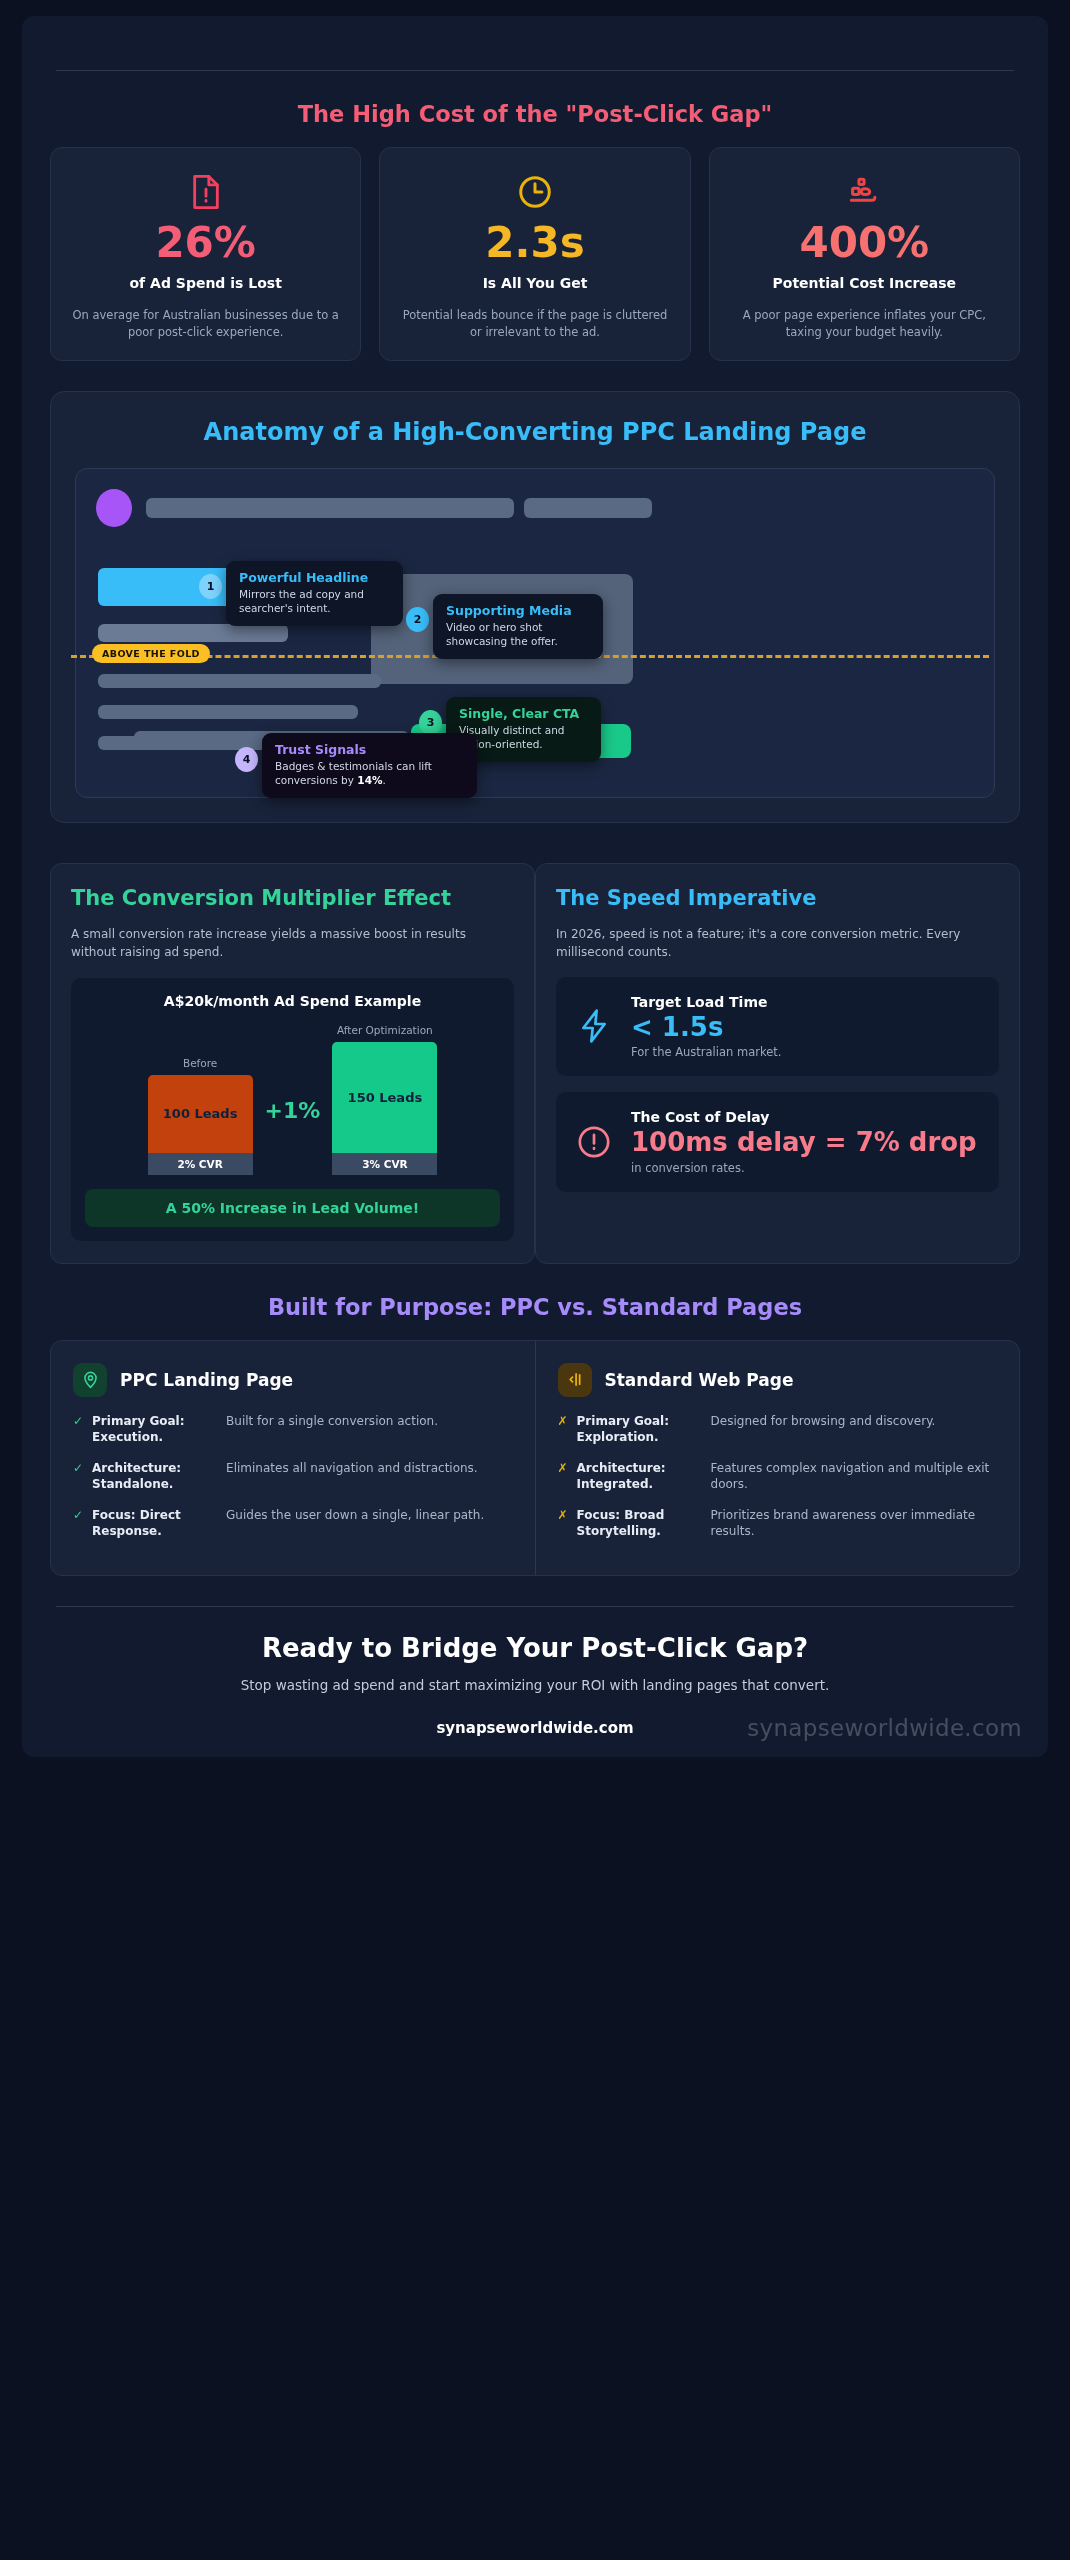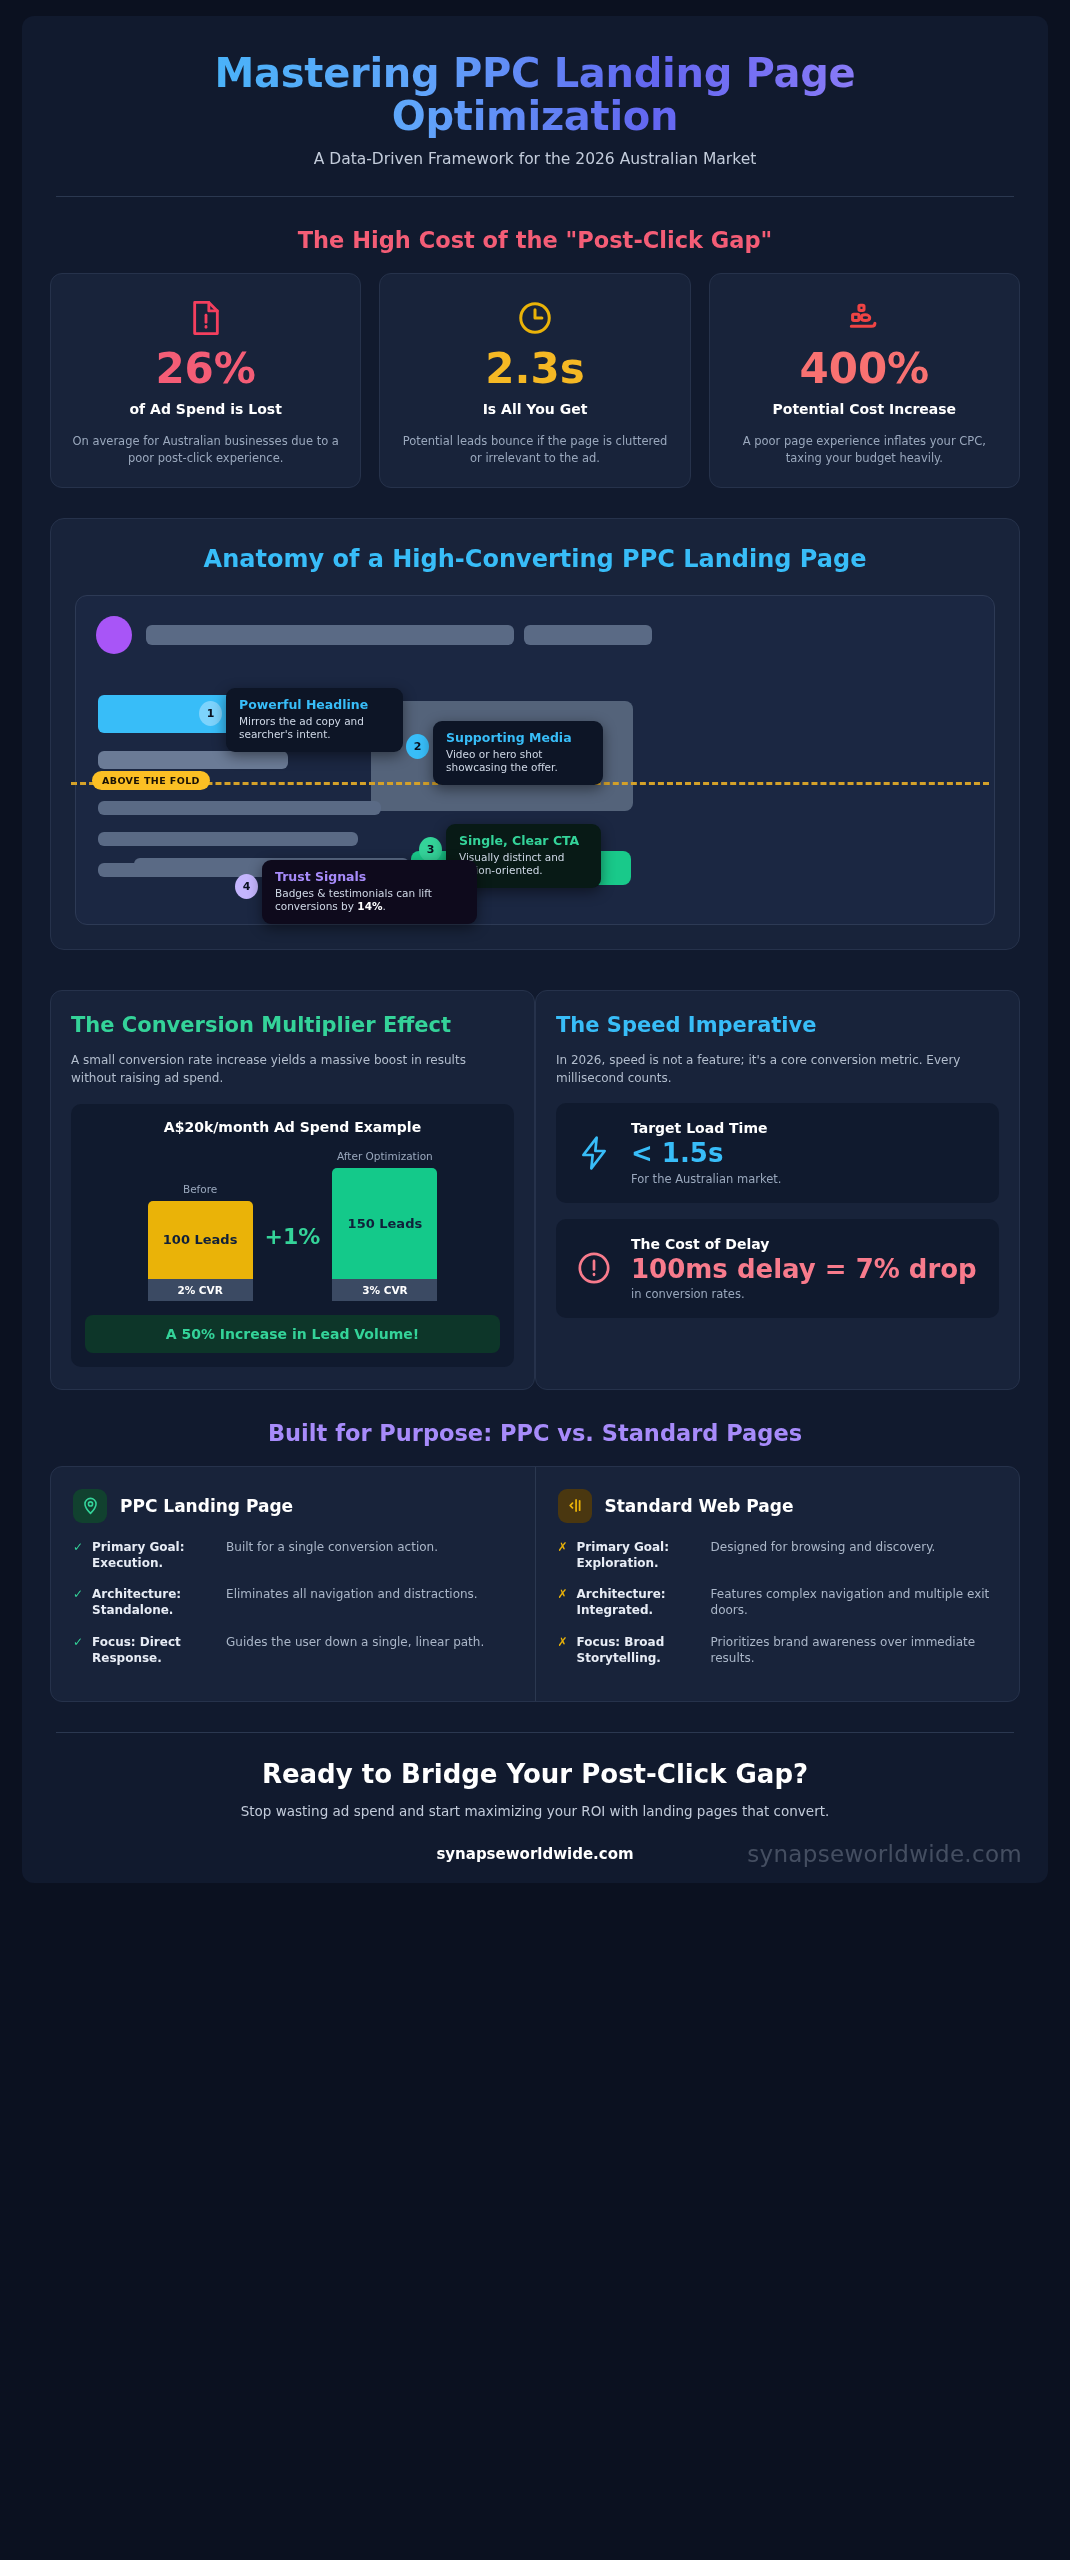--- a/index.html
+++ b/index.html
@@ -214,21 +214,21 @@
     display: flex; align-items: flex-end; justify-content: center;
     gap: 12px; height: 150px;
   }
   .bcol { display: flex; flex-direction: column; align-items: center; width: 105px; }
   .bcap { font-size: 10.5px; color: #9aa8bd; margin-bottom: 6px; }
   .bwrap { width: 100%; border-radius: 5px 5px 0 0; overflow: hidden; }
   .bfill {
     display: flex; align-items: center; justify-content: center;
     font-size: 13px; font-weight: 700; color: #10203a;
   }
-  .bfill.before { background: #eab308; height: 78px; }
+  .bfill.before { background: #c2410c; height: 78px; }
   .bfill.after  { background: #14c98a; height: 111px; }
   .bfoot {
     background: #3b4a63; color: #fff;
     font-size: 10.5px; font-weight: 700;
     text-align: center; padding: 5px 0;
   }
   .plus { font-size: 22px; font-weight: 700; color: #34d399; padding-bottom: 52px; }
   .chart-banner {
     margin-top: 14px;
     background: #0d3629;
@@ -304,24 +304,20 @@
     font-weight: 400;
     letter-spacing: .3px;
   }
   .wm-wrap { position: relative; }
 </style>
 </head>
 <body>
 
 <div class="page wm-wrap">
 
-  <div class="hero">
-    <h1>Mastering PPC Landing Page Optimization</h1>
-    <div class="sub">A Data-Driven Framework for the 2026 Australian Market</div>
-  </div>
   <div class="divider"></div>
 
   <div class="sec-title red">The High Cost of the "Post-Click Gap"</div>
   <div class="stats-row">
 
     <div class="stat-card">
       <div class="stat-icon">
         <svg width="34" height="38" viewBox="0 0 24 26" fill="none" stroke="#f43f5e" stroke-width="2" stroke-linecap="round" stroke-linejoin="round">
           <path d="M4 2h10l6 6v16H4z"></path>
             <path d="M14 2v6h6"></path>

